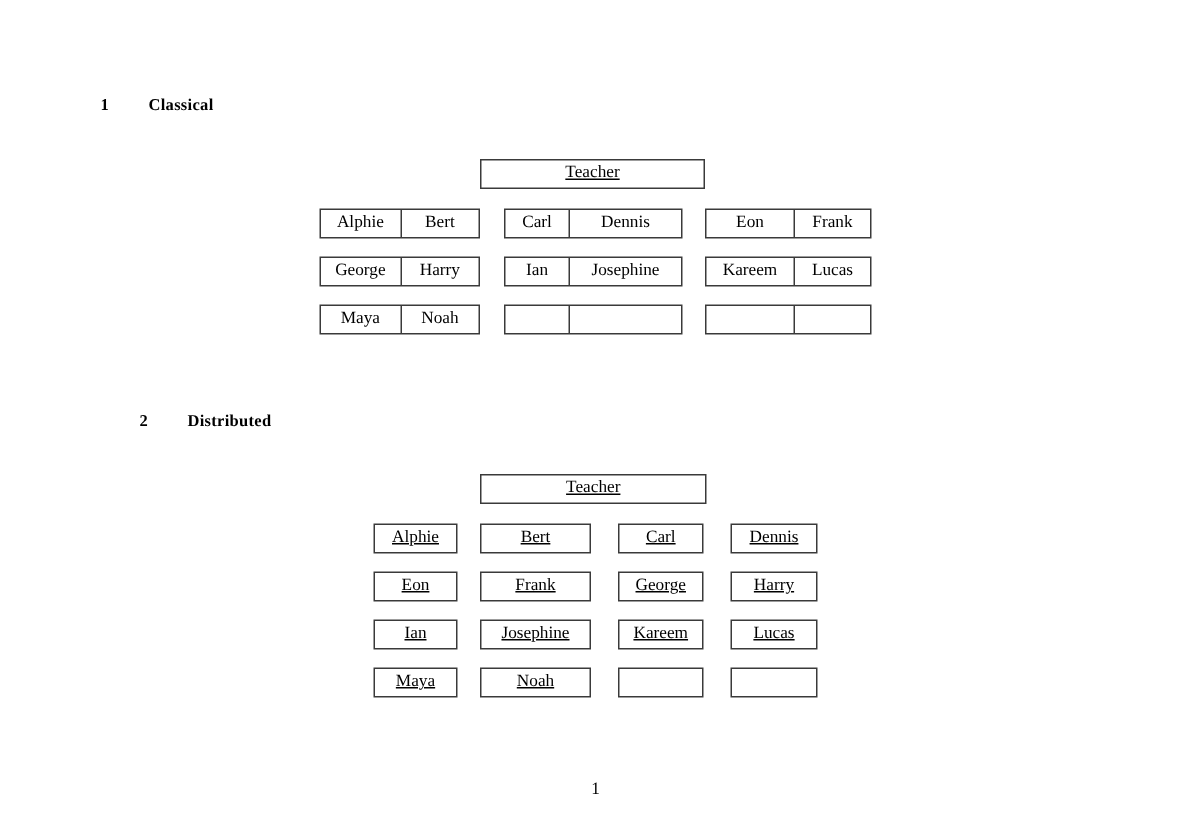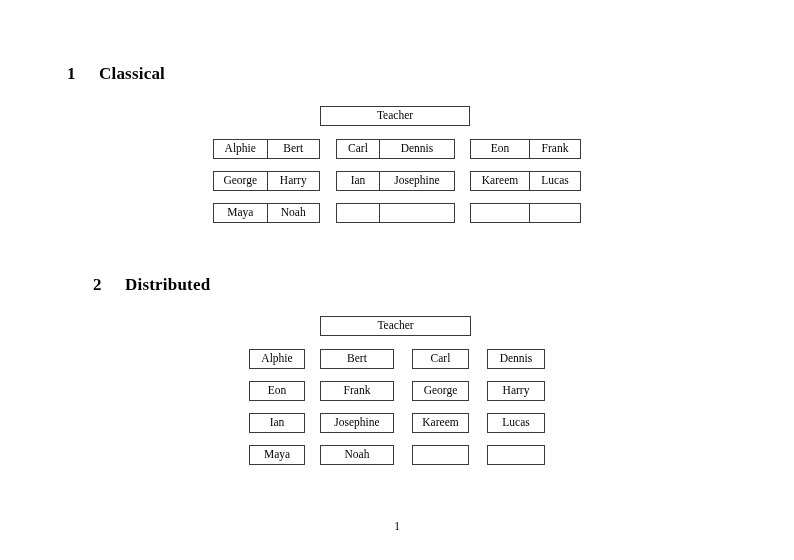--- a/index.html
+++ b/index.html
@@ -18,21 +18,21 @@
 
   .page {
     position: absolute;
     inset: 0;
   }
 
   
   .section-heading {
     position: absolute;
     font-weight: bold;
-    font-size: 17px;
+    font-size: 11px;
     letter-spacing: 0.2px;
     white-space: nowrap;
   }
   .section-heading .sec-num {
     display: inline-block;
     width: 32px;
   }
 
   #heading-classical   { left: 67px; top: 64px; }
   #heading-distributed { left: 67px; top: 275px; margin-left: 26px; }
@@ -42,20 +42,21 @@
     position: absolute;
     box-sizing: border-box;
     border: 1px solid #3a3a3a;
     background: #ffffff;
     font-size: 11.5px;
     line-height: 1;
     display: flex;
     align-items: center;
     justify-content: center;
     white-space: nowrap;
+    text-decoration: underline;
   }
 
   
   .split-box {
     position: absolute;
     box-sizing: border-box;
     border: 1px solid #3a3a3a;
     background: #ffffff;
     display: flex;
     align-items: stretch;

